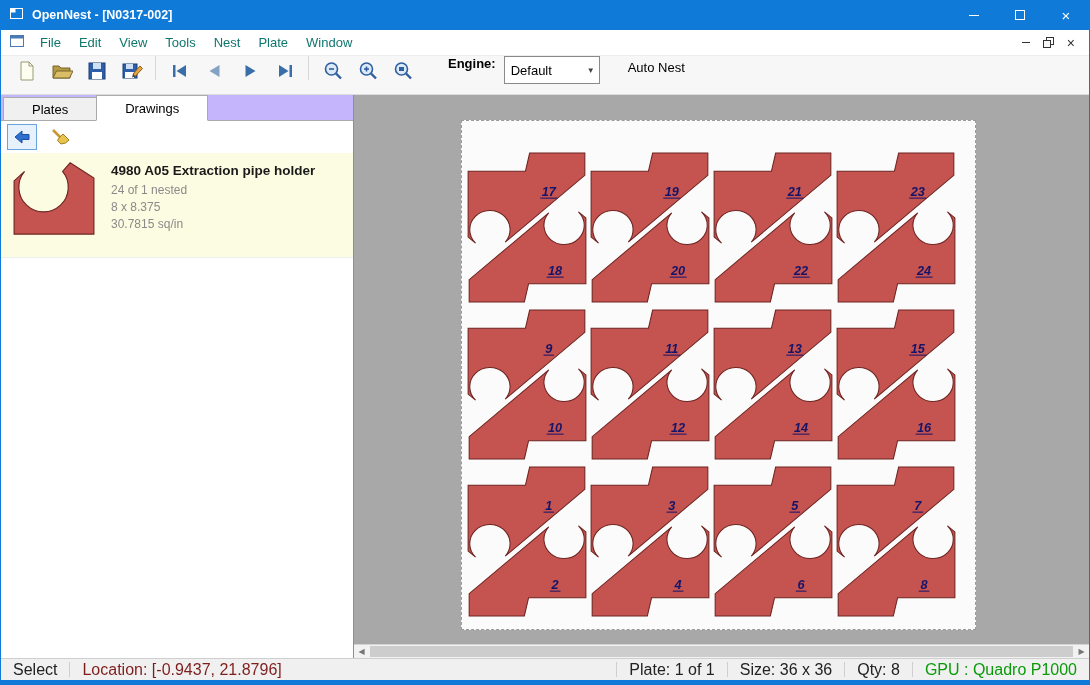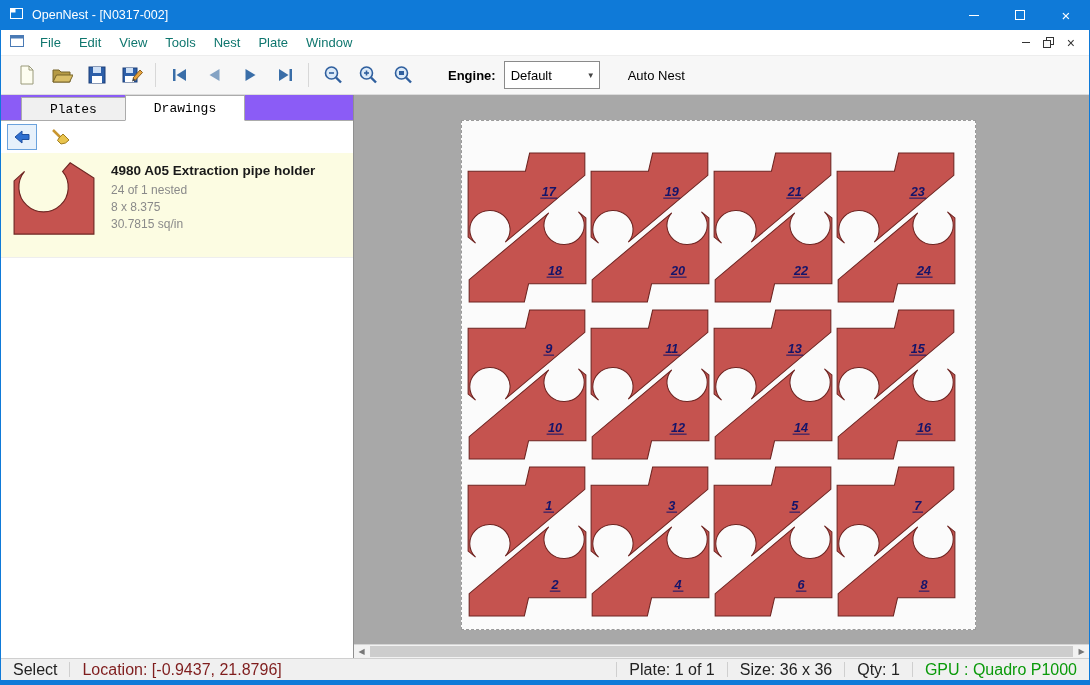--- a/index.html
+++ b/index.html
@@ -2,48 +2,48 @@
 <html><head>
 <meta charset="utf-8">
 <style>
   * { margin:0; padding:0; box-sizing:border-box; }
   body { font-family:"Liberation Sans", sans-serif; background:#444; }
   .window { width:1090px; height:685px; position:relative; background:#fff; overflow:hidden;
             border-left:1px solid #0f7ad8; border-right:1px solid #0f7ad8; }
 
   
   .titlebar { height:30px; background:#0f7ad8; display:flex; align-items:center; padding-left:8px; }
-  .titlebar .title { color:#fff; font-size:12.5px; margin-left:7px; flex:1; }
+  .titlebar .title { color:#fff; font-size:12.5px; margin-left:7px; flex:1;font-weight:bold; }
   .cap-btns { display:flex; height:30px; }
   .cap { width:46px; height:30px; display:flex; align-items:center; justify-content:center; cursor:default; }
   .min-glyph { width:10px; height:1px; background:#fff; }
   .max-glyph { width:10px; height:10px; border:1px solid #fff; }
   .close-glyph { color:#fff; font-size:15px; line-height:15px; }
 
   
   .menubar { height:26px; background:#fff; display:flex; align-items:center; padding:0 8px; border-bottom:1px solid #ededed; }
   .menu-item { font-size:13px; color:#0f766e; padding:4px 9px; cursor:default; }
   .mdi-controls { margin-left:auto; display:flex; align-items:center; gap:13px; padding-right:6px; }
   .mdi-min { width:8px; height:1px; background:#333; }
   .mdi-close { font-size:14px; color:#333; line-height:14px; }
 
   
-  .toolbar { height:39px; background:#f7f7f7; display:flex; align-items:center; padding-left:8px; border-bottom:1px solid #dcdcdc; }
+  .toolbar { height:39px; background:#f7f7f7; display:flex; align-items:flex-start; padding-left:8px; border-bottom:1px solid #dcdcdc; }
   .tbtn { width:35px; height:30px; display:flex; align-items:center; justify-content:center; border:1px solid transparent; }
   .tsep { width:1px; height:24px; background:#d8d8d8; margin:0 6px; }
   .engine-label { font-size:13px; font-weight:bold; margin-left:28px; margin-right:8px; }
   .combo { width:96px; height:28px; background:#fff; border:1px solid #8a8a8a; display:flex; align-items:center; font-size:13px; }
   .combo .val { flex:1; padding-left:6px; }
   .combo .arrow { width:16px; text-align:center; font-size:8px; color:#444; }
   .autonest { font-size:13px; margin-left:22px; padding:4px 6px; }
 
   
   .content { display:flex; height:563px; }
   .left-panel { width:352px; display:flex; flex-direction:column; background:#fff; }
-  .tabstrip { height:26px; background:#8b5cf6; display:flex; align-items:flex-end; padding-left:20px; border-bottom:1px solid #ababab;font-family:Liberation Mono, monospace; }
+  .tabstrip { height:26px; background:#c4b5fd; display:flex; align-items:flex-end; padding-left:2px; border-bottom:1px solid #ababab; }
   .tab { height:23px; line-height:23px; padding:0 28px; font-size:13px; background:#f0f0f0; border:1px solid #ababab; border-bottom:none; margin-right:-1px; }
   .tab.active { height:26px; line-height:26px; background:#fff; margin-bottom:-1px; border-bottom:1px solid #fff; }
   .panel-toolbar { height:32px; background:#fff; display:flex; align-items:center; gap:8px; padding:0 6px; }
   .pbtn { width:30px; height:26px; display:flex; align-items:center; justify-content:center; border:1px solid transparent; }
   .pbtn.active { border:1px solid #6aa2dd; background:#e7f1fb; }
   .drawing-item { height:105px; background:#fcfce2; display:flex; gap:12px; padding:7px 8px; border-bottom:1px solid #eee; }
   .thumb-box { width:90px; height:76px; }
   .drawing-info { padding-top:3px; }
   .drawing-title { font-size:13.5px; font-weight:bold; color:#1a1a1a; margin-bottom:4px; }
   .drawing-line { font-size:12px; color:#8a8a8a; line-height:17px; }
@@ -348,19 +348,19 @@
 
   <div class="statusbar">
     <span class="sb-cell">Select</span>
     <div class="sb-sep"></div>
     <span class="sb-cell sb-location">Location: [-0.9437, 21.8796]</span>
     <div class="sb-sep sb-right-start"></div>
     <span class="sb-cell">Plate: 1 of 1</span>
     <div class="sb-sep"></div>
     <span class="sb-cell">Size: 36 x 36</span>
     <div class="sb-sep"></div>
-    <span class="sb-cell">Qty: 1</span>
+    <span class="sb-cell">Qty: 8</span>
     <div class="sb-sep"></div>
     <span class="sb-cell sb-gpu" style="color: rgb(10, 154, 10);">GPU : Quadro P1000</span>
   </div>
   <div class="bottom-strip" style="background: rgb(15, 122, 216);"></div>
 
 </div>
 
 </body></html>

